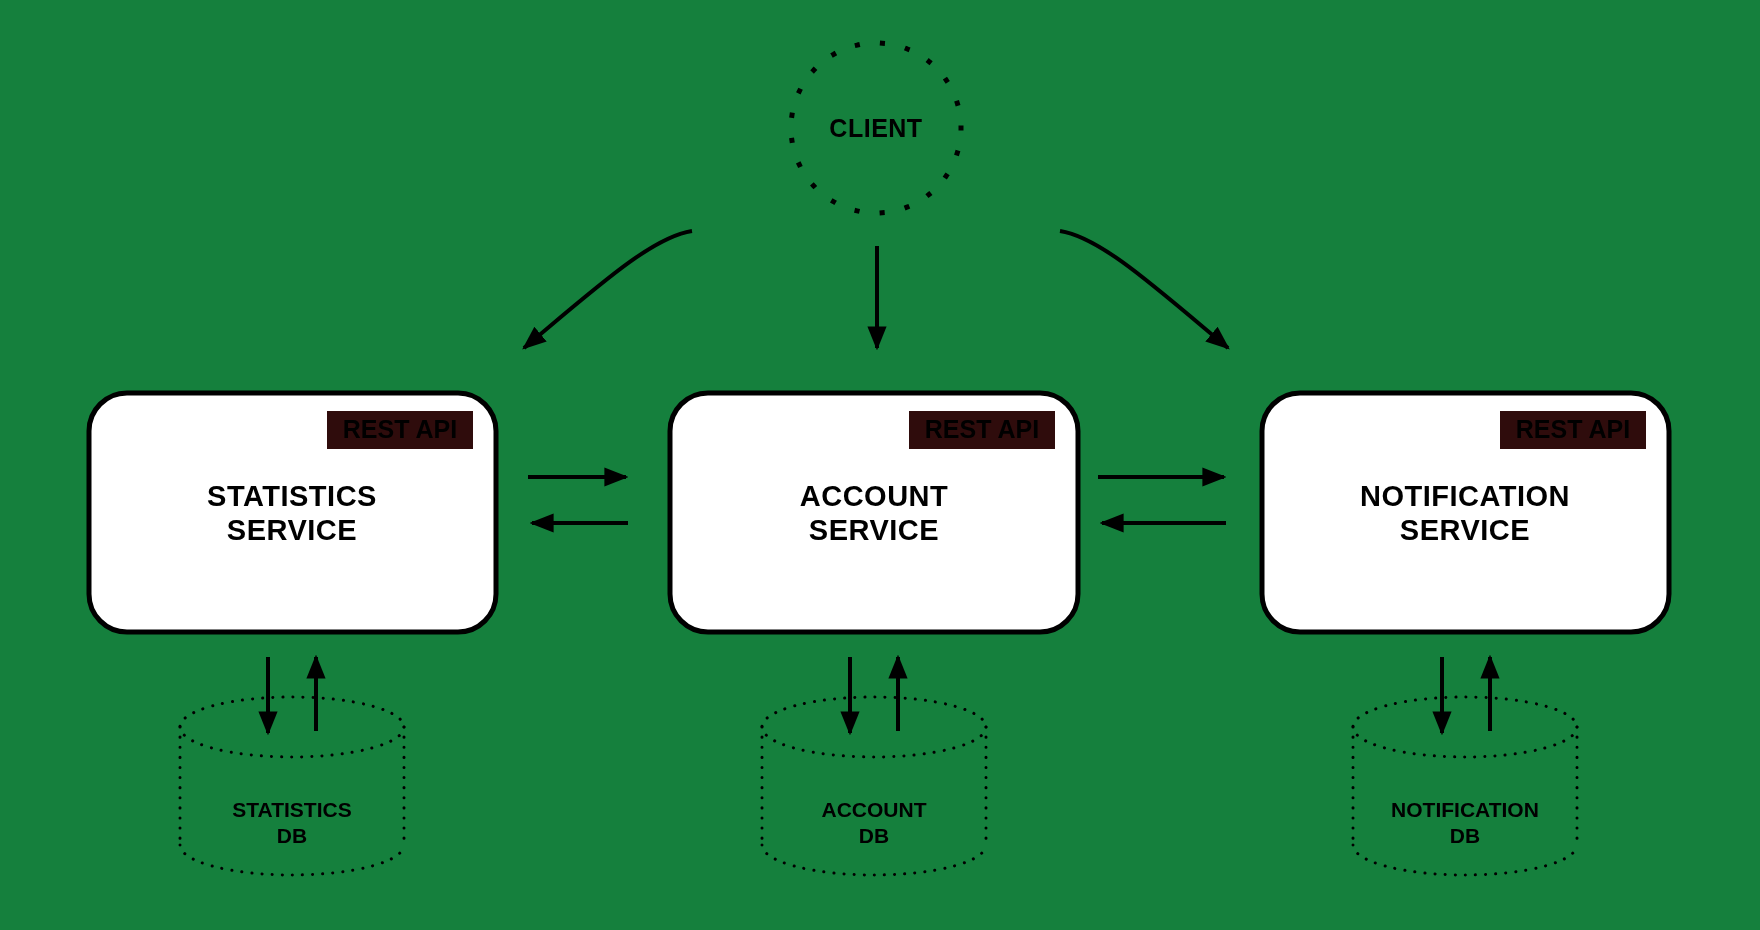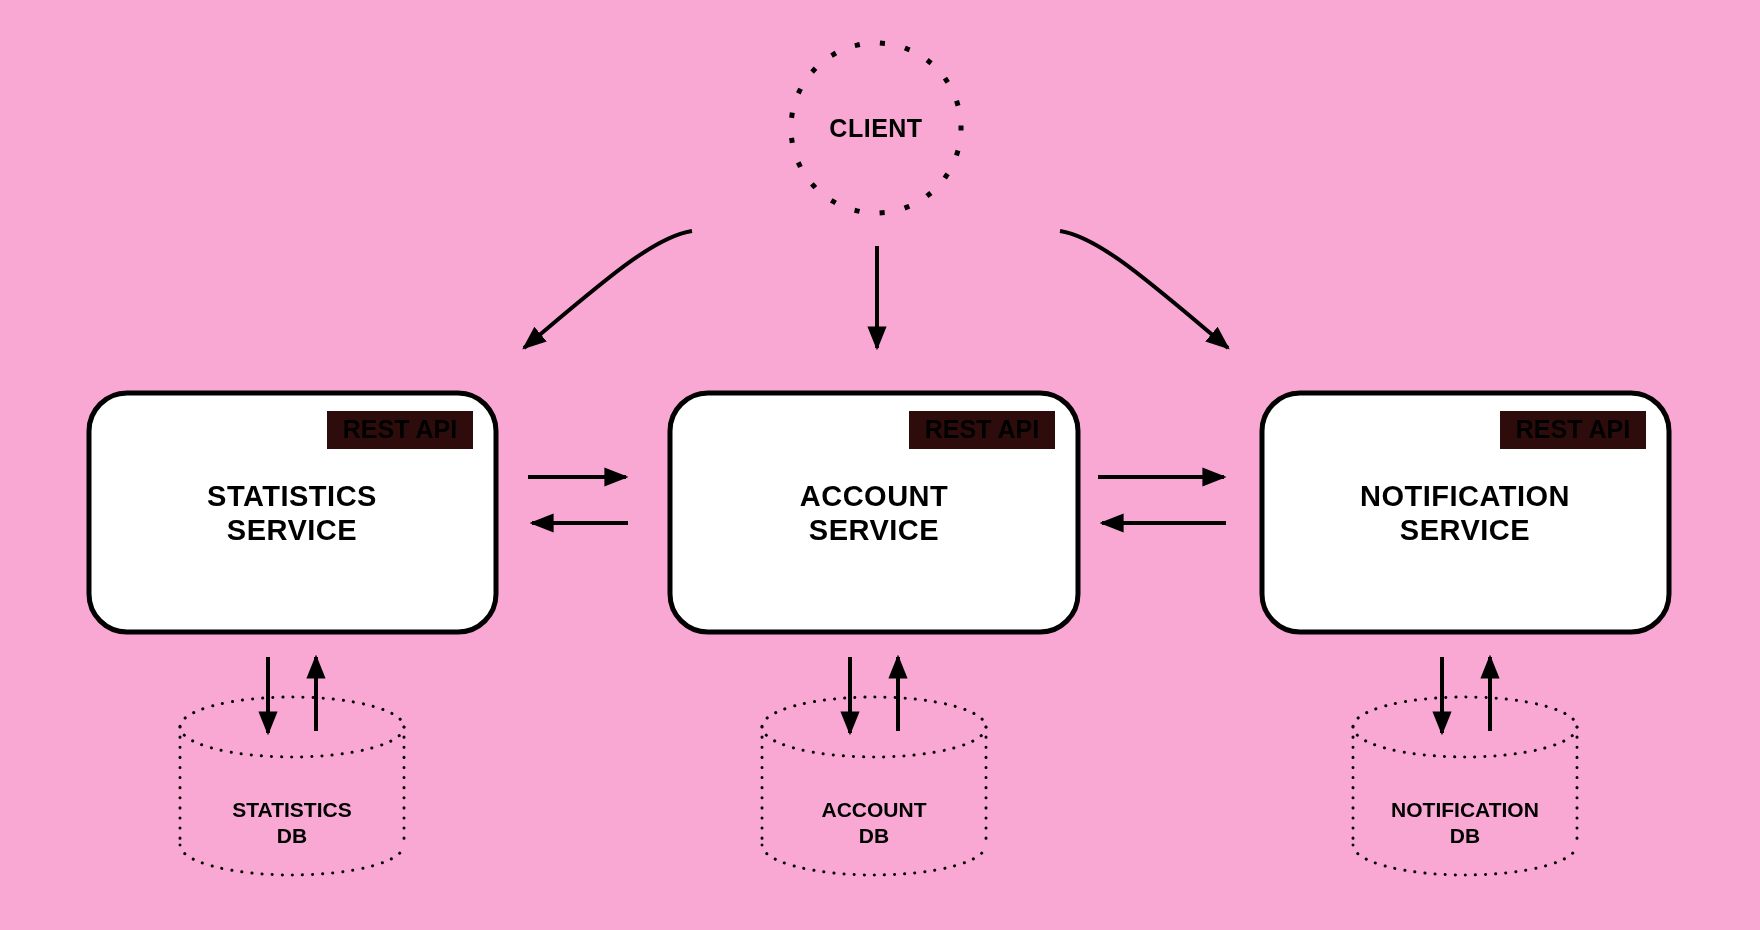--- a/index.html
+++ b/index.html
@@ -4,21 +4,21 @@
 <style>
   html, body {
     margin: 0;
     padding: 0;
     background: #ffffff;
   }
   .canvas {
     position: relative;
     width: 1760px;
     height: 930px;
-    background: #f9a8d4;
+    background: #15803d;
     overflow: hidden;
   }
   svg {
     display: block;
     font-family: "Liberation Sans", sans-serif;
   }
   .box {
     fill: #ffffff;
     stroke: #000000;
     stroke-width: 5;

